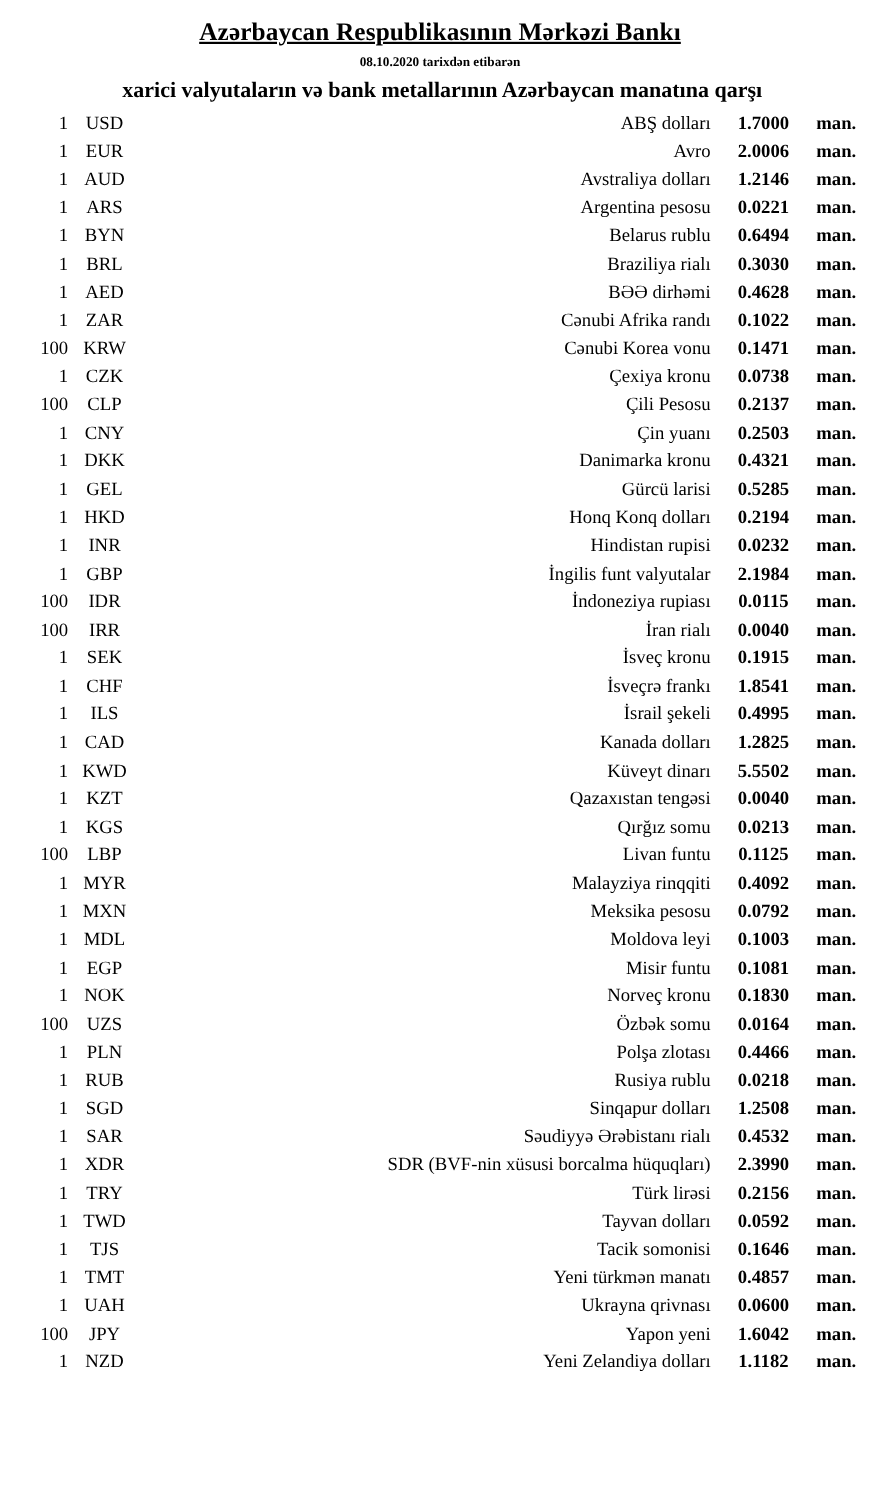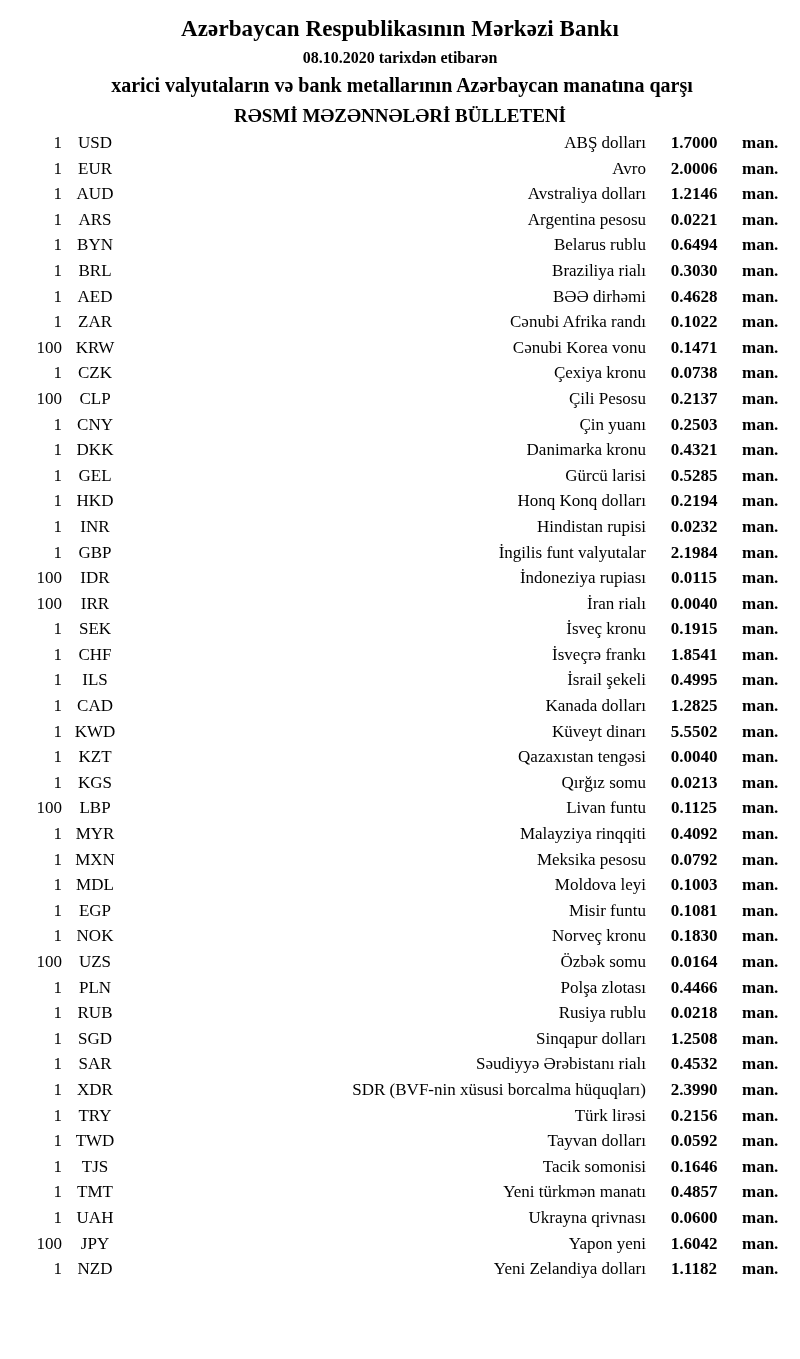--- a/index.html
+++ b/index.html
@@ -19,23 +19,24 @@
     padding: 10px 0 0 0;
   }
   .header {
     text-align: center;
   }
   .bank-title {
     font-size: 23px;
     font-weight: bold;
     letter-spacing: 0.1px;
     margin: 6px 0 7px 0;
+    text-decoration: underline;
   }
   .date-line {
-    font-size: 16px;
+    font-size: 12px;
     font-weight: bold;
     margin: 0 0 7px 0;
   }
   .subtitle-line {
     font-size: 20px;
     font-weight: bold;
     margin: 0 0 8px 4px;
   }
   .bulletin-line {
     font-size: 19px;
@@ -92,21 +93,20 @@
 </style>
 </head>
 <body>
 
 <div class="page">
 
   <div class="header">
     <div class="bank-title">Azərbaycan Respublikasının Mərkəzi Bankı</div>
     <div class="date-line">08.10.2020 tarixdən etibarən</div>
     <div class="subtitle-line">xarici valyutaların və bank metallarının Azərbaycan manatına qarşı</div>
-    <div class="bulletin-line">RƏSMİ MƏZƏNNƏLƏRİ BÜLLETENİ</div>
   </div>
 
 
   <table class="rates">
     <tbody id="rates-body">
         <tr>
           <td class="qty">1</td>
           <td class="code">USD</td>
           <td class="name">ABŞ dolları</td>
           <td class="rate">1.7000</td>

